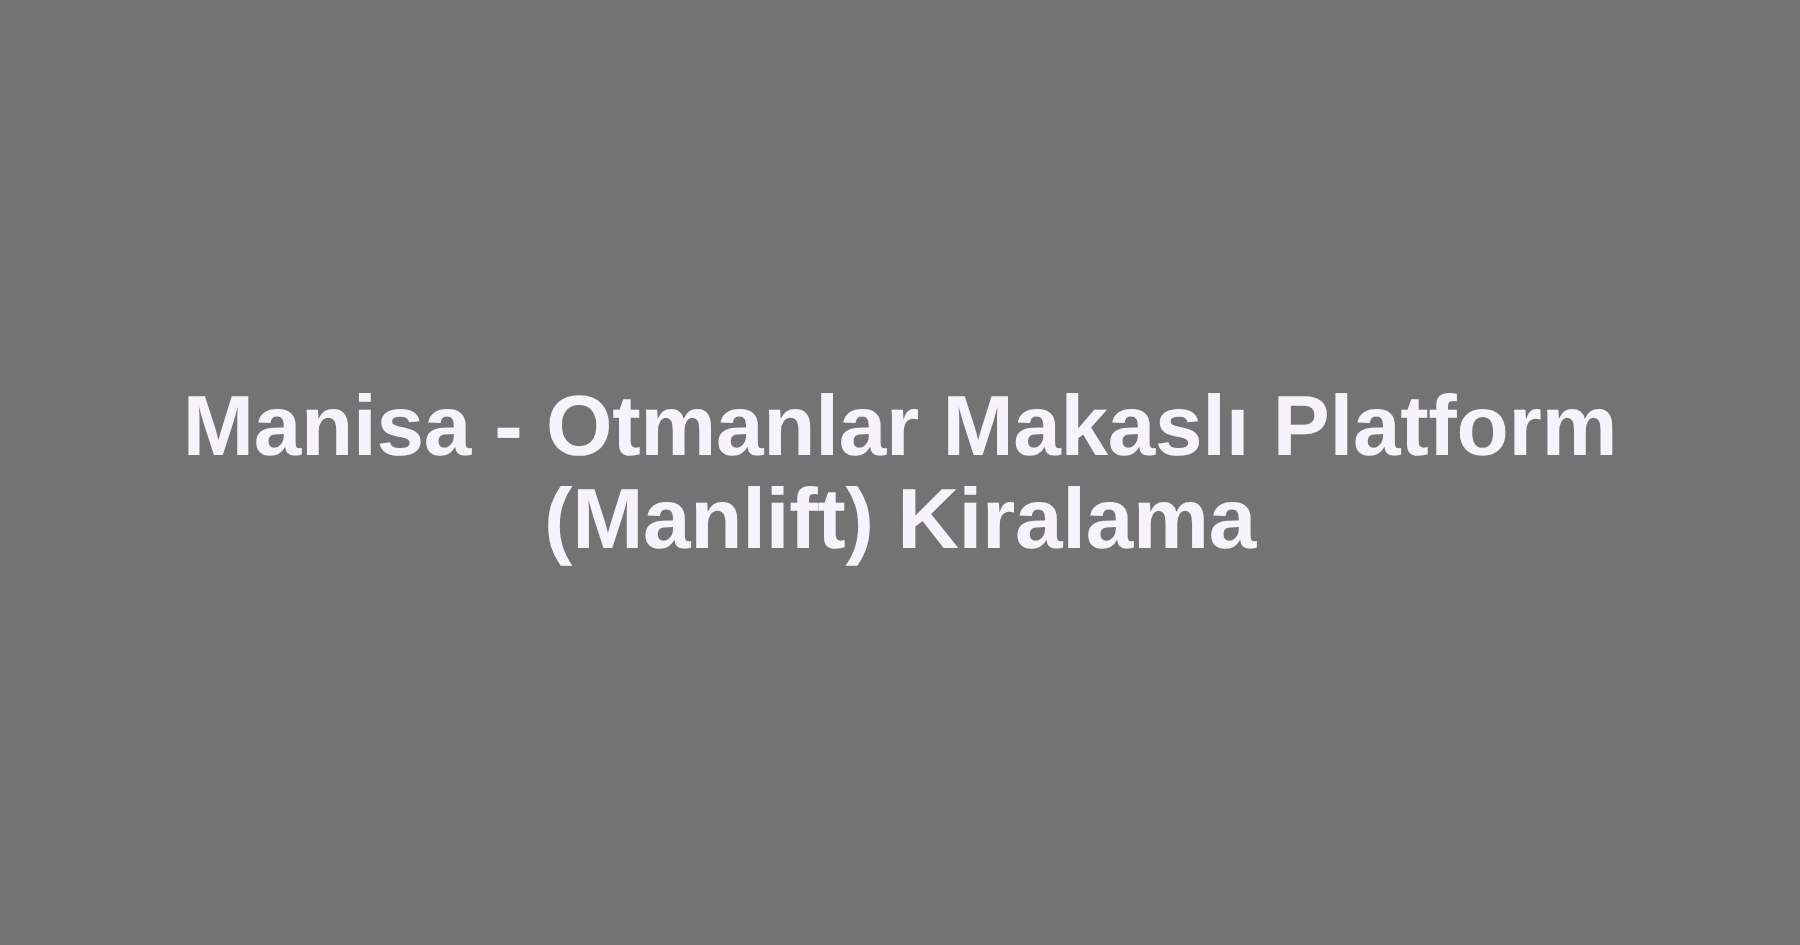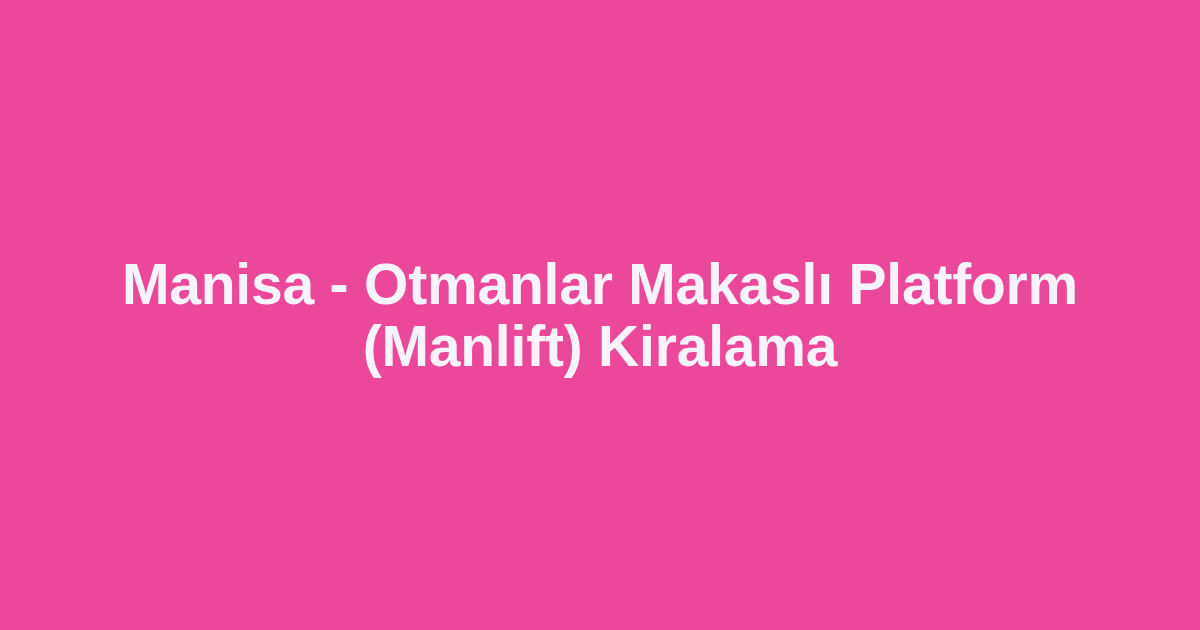--- a/index.html
+++ b/index.html
@@ -14,21 +14,21 @@
     overflow: hidden;
     font-family: "Liberation Sans", "DejaVu Sans", sans-serif;
     background: #271840;
   }
 
   .og-card {
     position: relative;
     box-sizing: border-box;
     width: 1200px;
     height: 630px;
-    background-color: #ec4899;
+    background-color: #737373;
     display: flex;
     align-items: center;
     justify-content: center;
     padding: 0 70px;
   }
 
   .og-card__inner {
     width: 100%;
     max-width: 1000px;
     display: flex;

